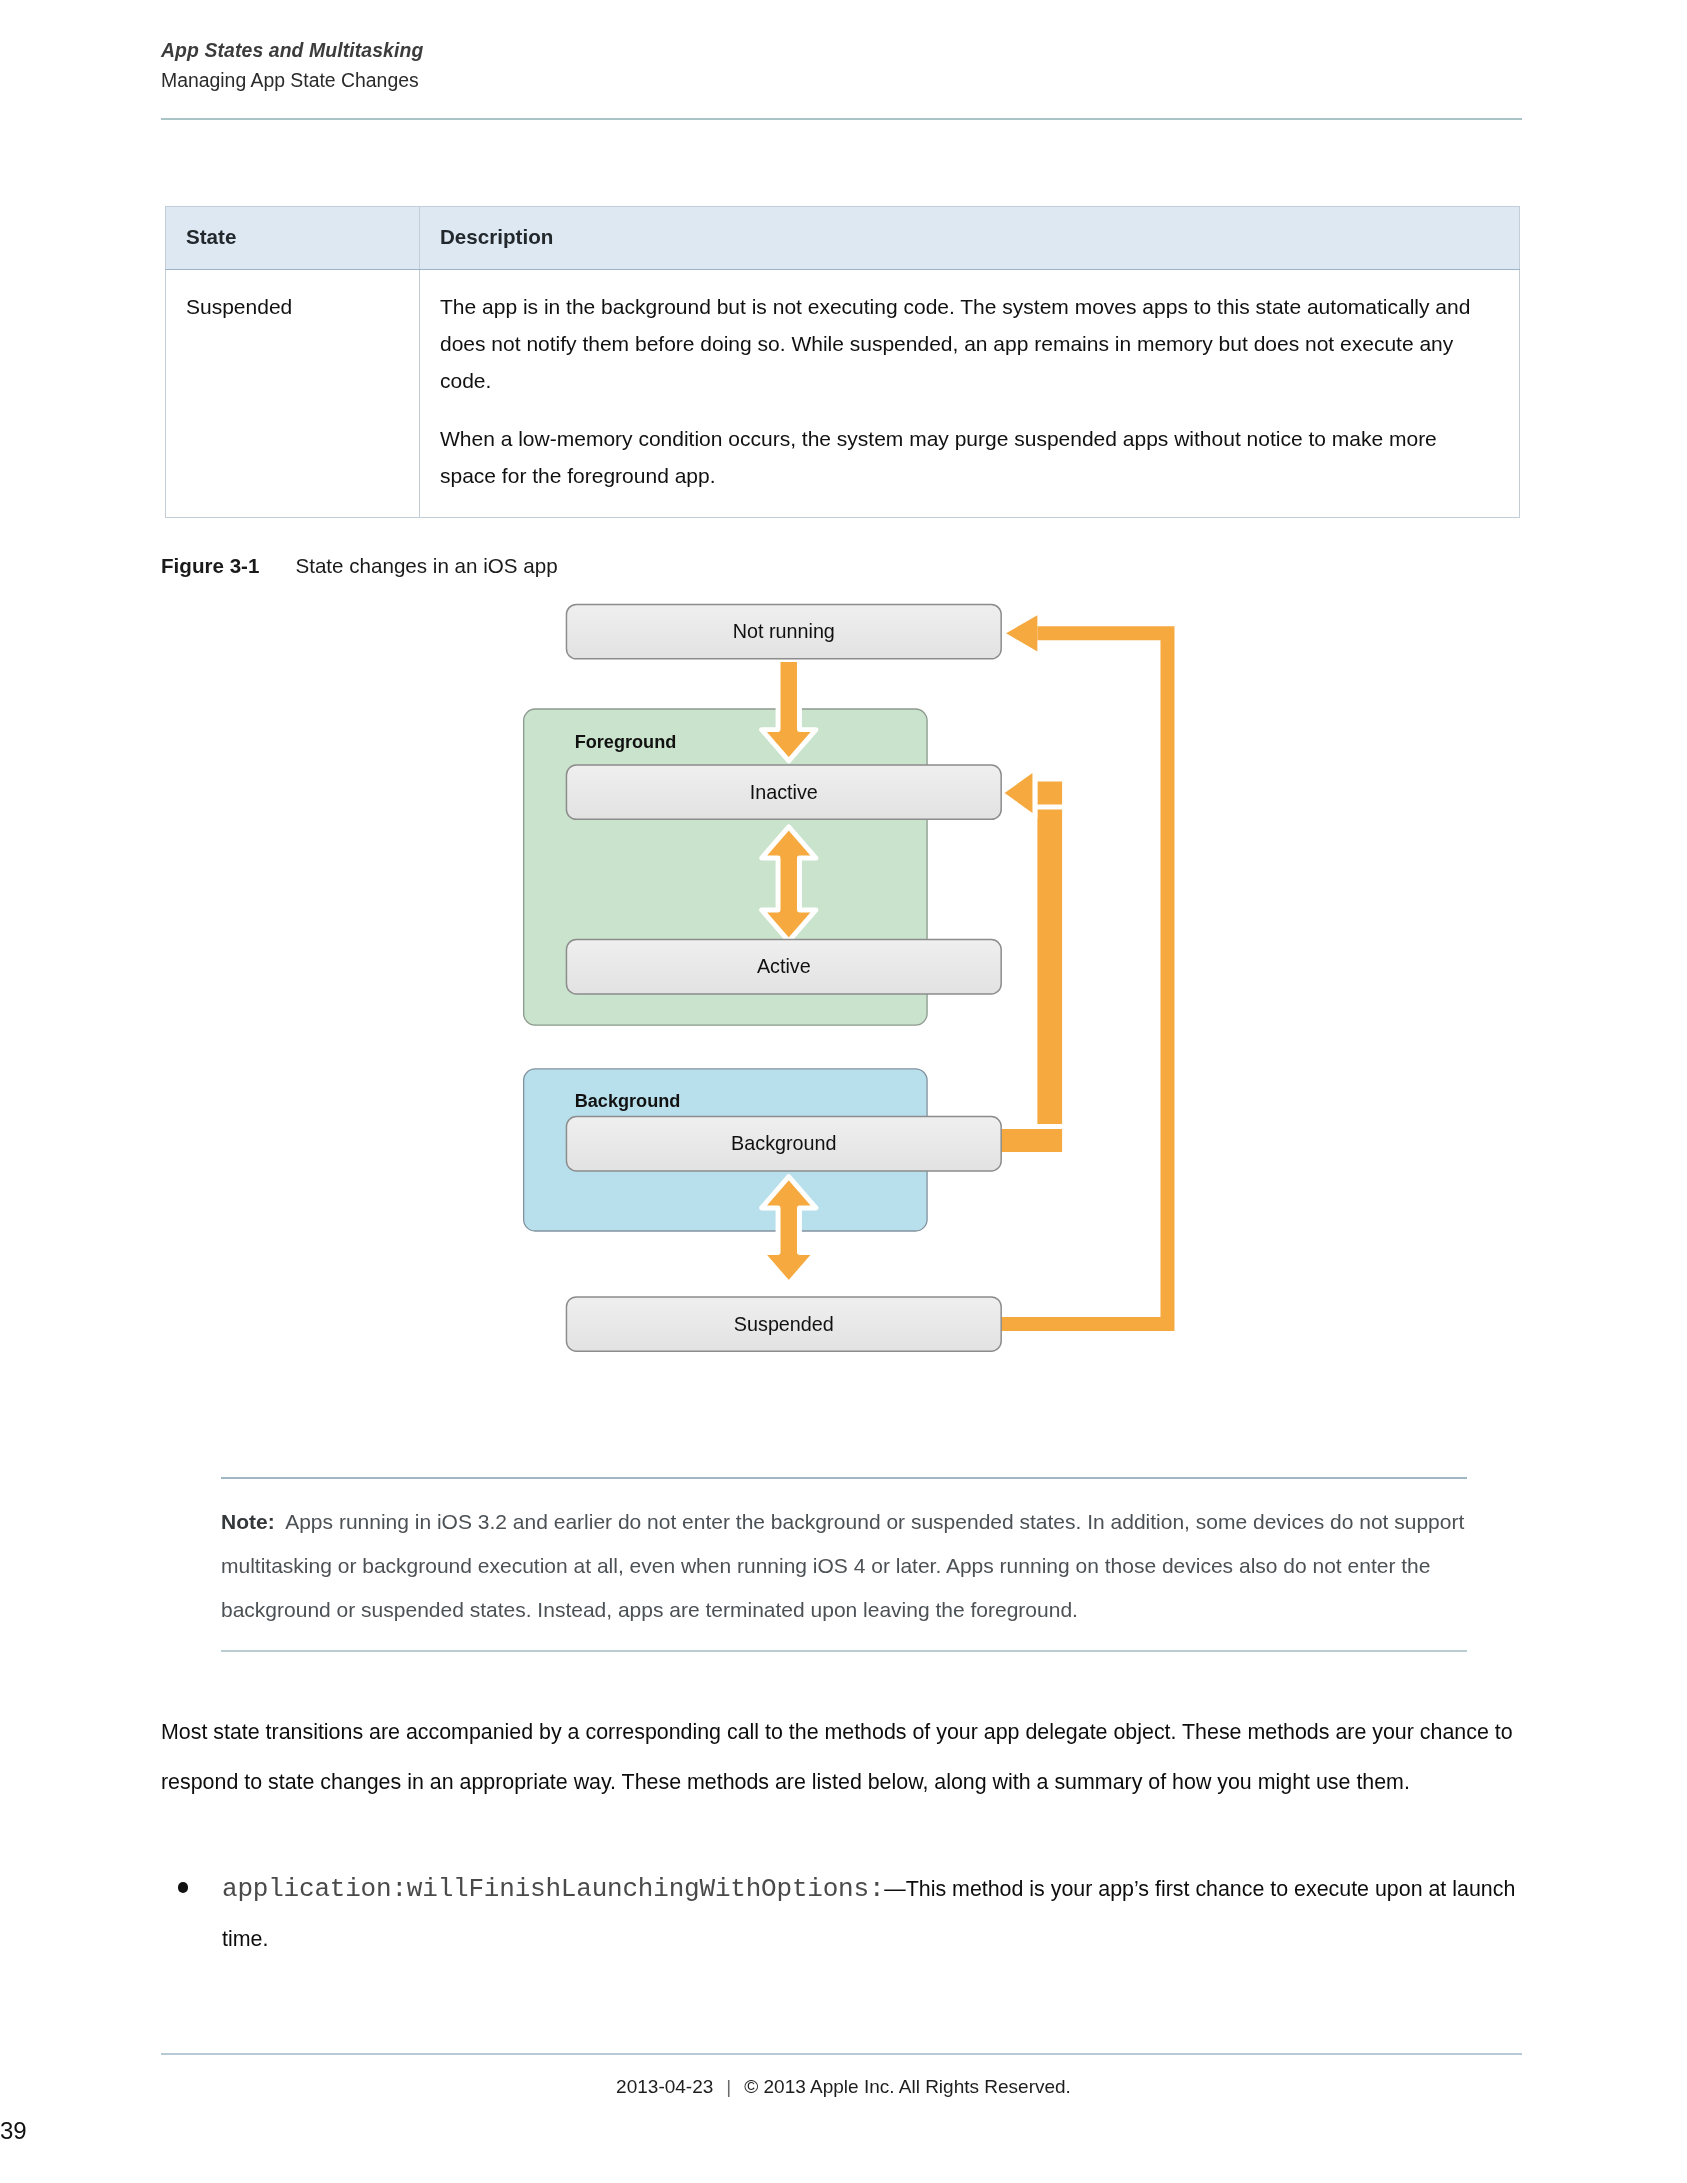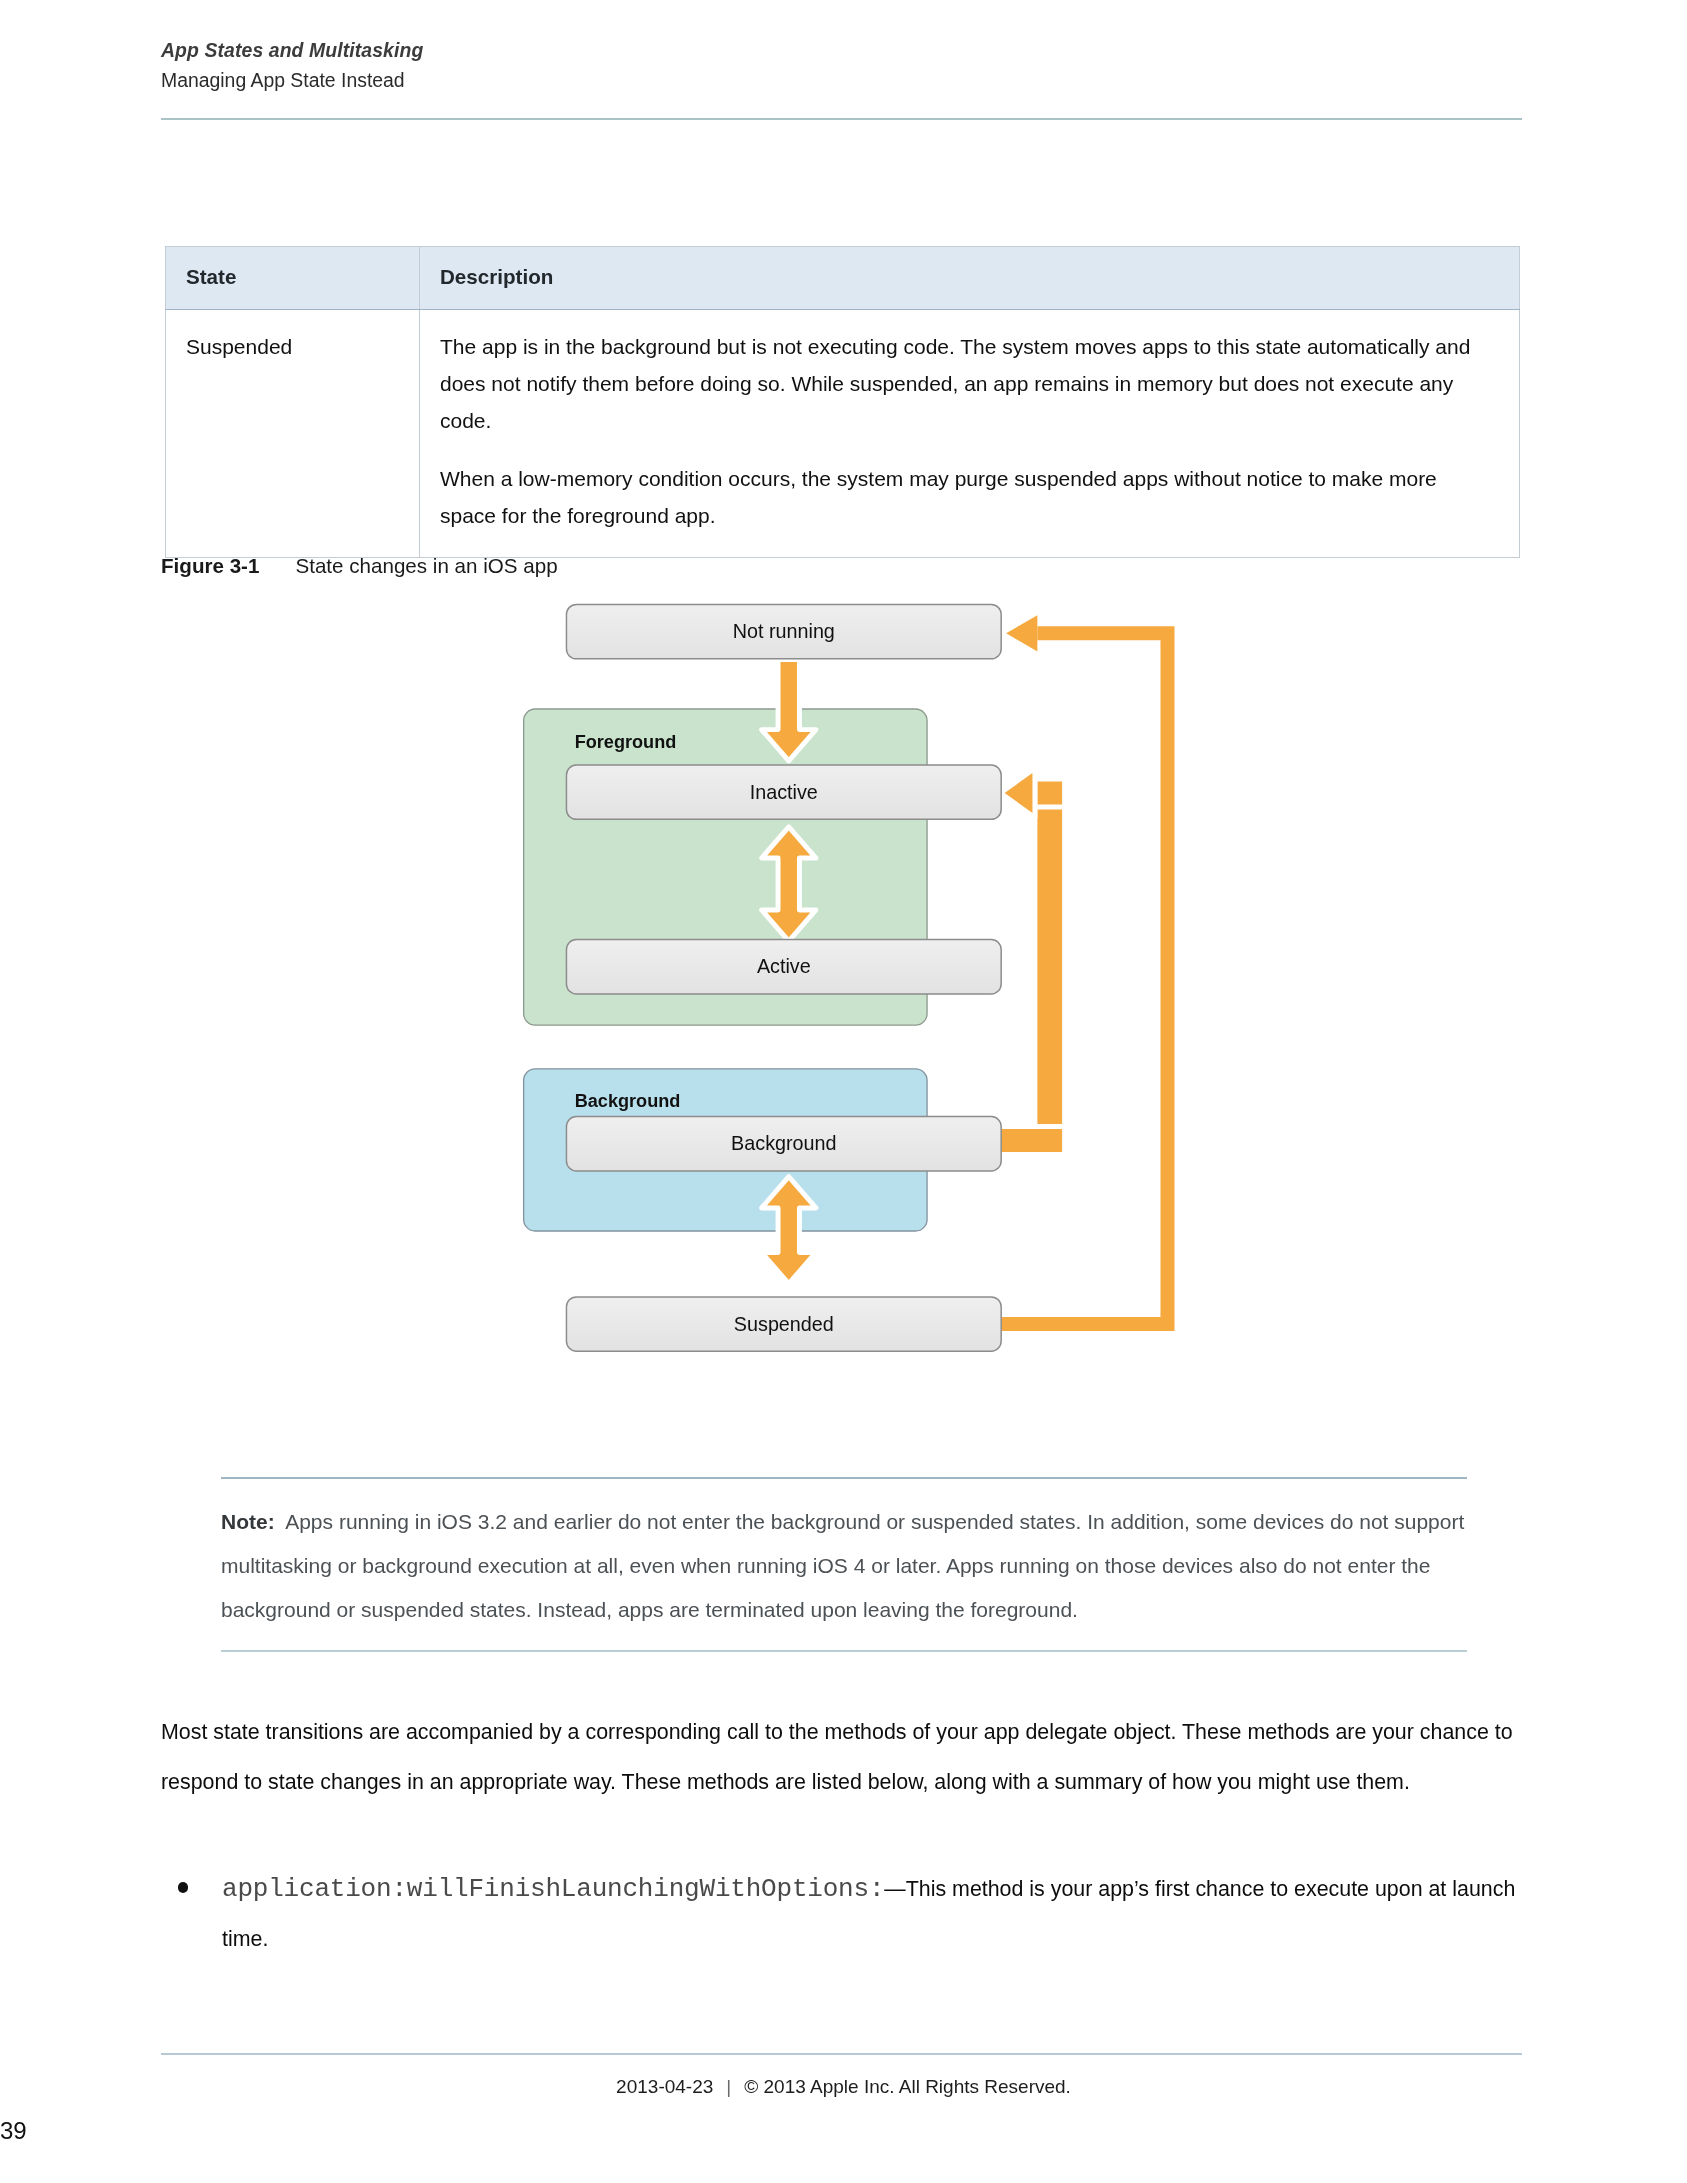--- a/index.html
+++ b/index.html
@@ -54,21 +54,20 @@
   }
 
   
   .tbl {
     position: absolute;
     left: 165px;
     top: 206px;
     width: 1355px;
     border-collapse: collapse;
     table-layout: fixed;
-    margin-top: 40px;
   }
   .tbl td, .tbl th {
     border: 0.8px solid #c3cdd6;
     vertical-align: top;
     text-align: left;
   }
   .tbl thead th {
     background: #dde8f3;
     border-bottom: 1.6px solid #9fb3c6;
     font-size: 20.6px;
@@ -202,21 +201,21 @@
     color: #111111;
   }
 </style>
 </head>
 <body>
 
 <div class="page">
 
   <div class="runhead">
     <div class="runhead-chapter">App States and Multitasking</div>
-    <div class="runhead-section">Managing App State Instead</div>
+    <div class="runhead-section">Managing App State Changes</div>
   </div>
   <div class="runhead-rule"></div>
 
   <table class="tbl">
     <thead>
       <tr>
         <th class="col-state">State</th>
         <th>Description</th>
       </tr>
     </thead>

